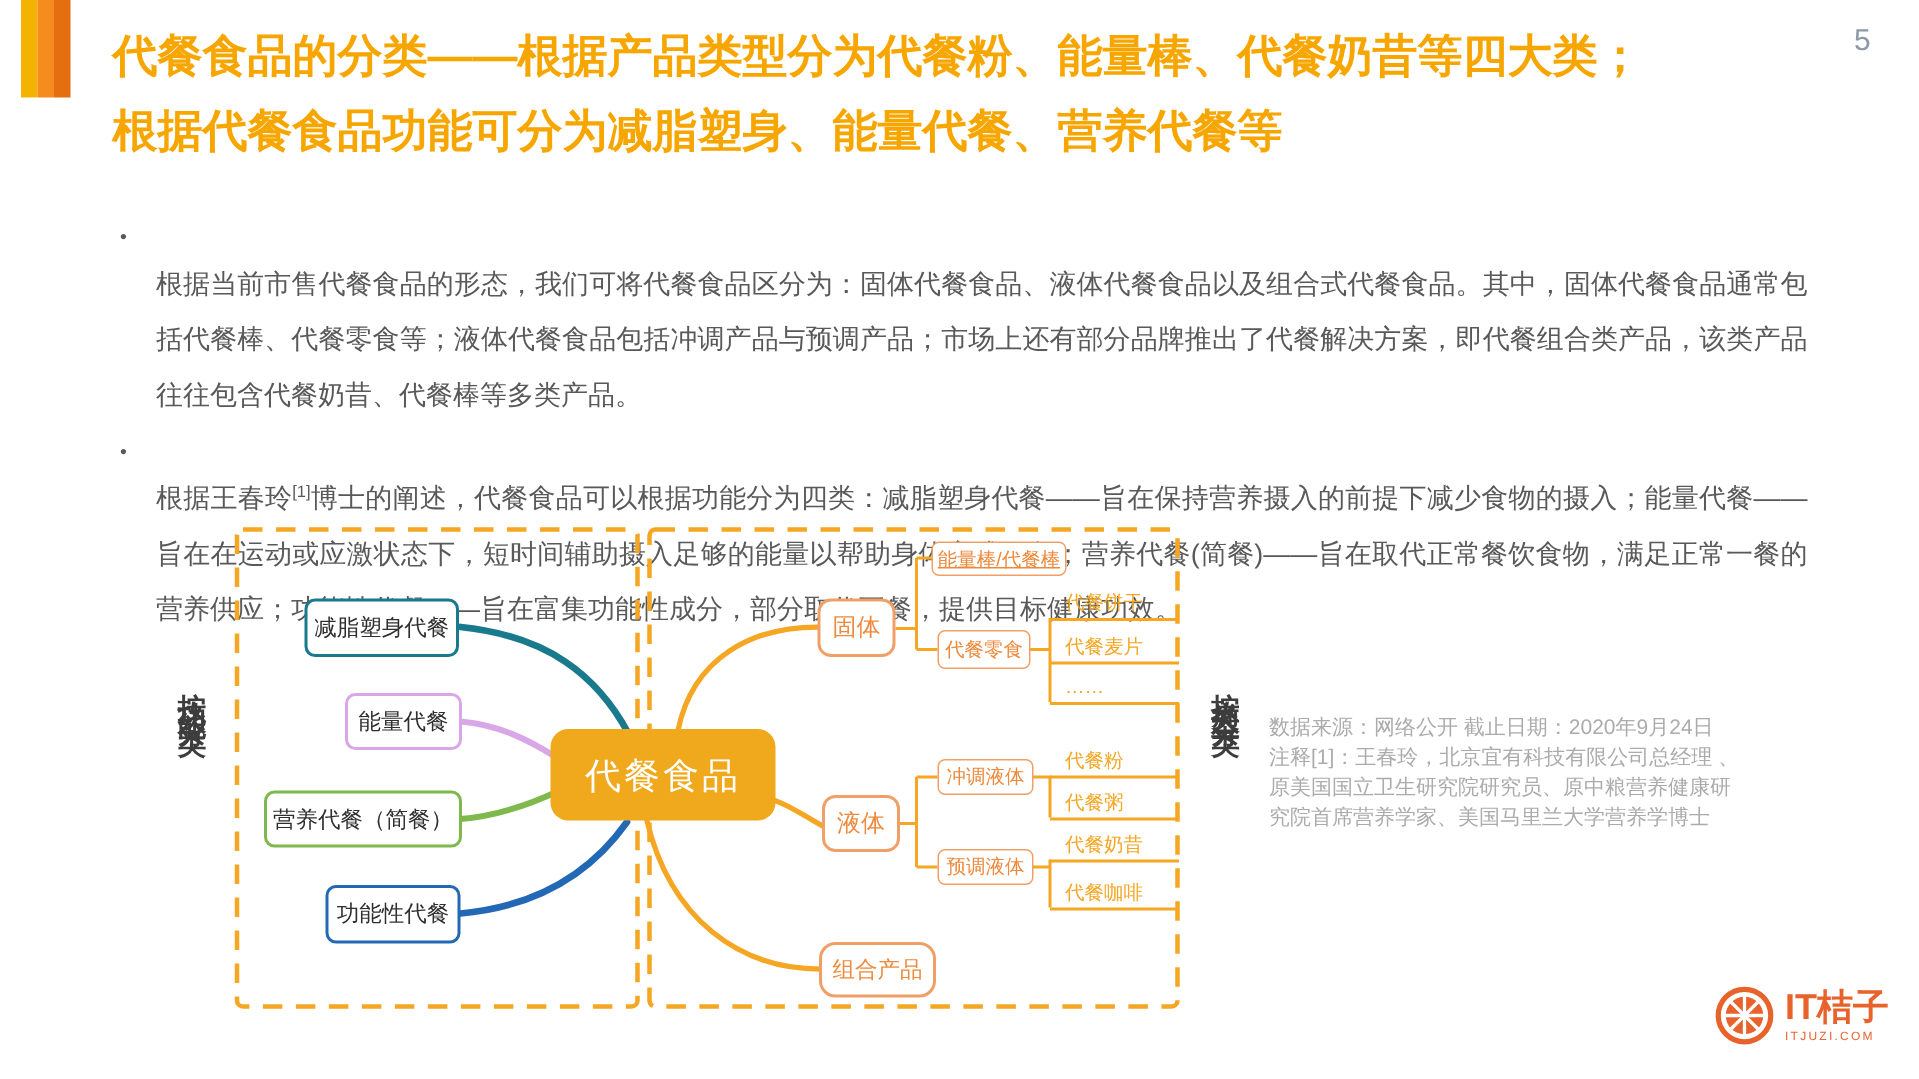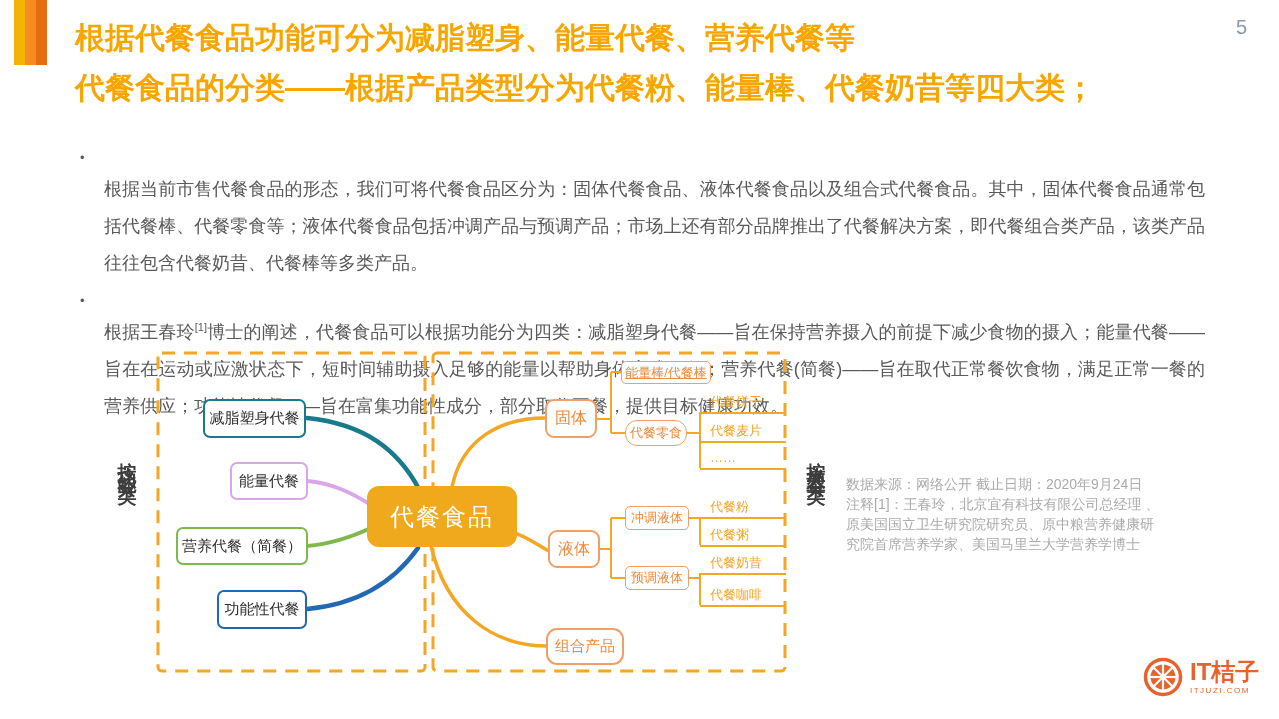--- a/index.html
+++ b/index.html
@@ -48,22 +48,22 @@
 </head>
 <body>
 
 <div class="accent-bar">
   <div class="s1"></div>
   <div class="s2"></div>
   <div class="s3"></div>
 </div>
 
 <div class="page-title" style="color: rgb(247, 166, 0);">
+  <div>代餐食品的分类——根据产品类型分为代餐粉、能量棒、代餐奶昔等四大类；</div>
   <div>根据代餐食品功能可分为减脂塑身、能量代餐、营养代餐等</div>
-  <div>代餐食品的分类——根据产品类型分为代餐粉、能量棒、代餐奶昔等四大类；</div>
 </div>
 
 <div class="page-number">5</div>
 
 <div class="bullets">
   <div class="bullet-item">
     <span class="bullet-marker">•</span>
     <span class="bullet-text">根据当前市售代餐食品的形态，我们可将代餐食品区分为：固体代餐食品、液体代餐食品以及组合式代餐食品。其中，固体代餐食品通常包括代餐棒、代餐零食等；液体代餐食品包括冲调产品与预调产品；市场上还有部分品牌推出了代餐解决方案，即代餐组合类产品，该类产品往往包含代餐奶昔、代餐棒等多类产品。</span>
   </div>
   <div class="bullet-item">
@@ -97,21 +97,21 @@
 
 <div class="center-node" style="background-color: rgb(240, 168, 28);">代餐食品</div>
 
 <div class="mm-box fn-box" style="left: 203px; top: 399px; width: 103px; height: 39px; border-color: rgb(25, 121, 141);">减脂塑身代餐</div>
 <div class="mm-box fn-box" style="left: 230px; top: 462px; width: 78px; height: 38px; border-color: rgb(217, 167, 232);">能量代餐</div>
 <div class="mm-box fn-box" style="left: 176px; top: 527px; width: 132px; height: 38px; border-color: rgb(127, 185, 78);">营养代餐（简餐）</div>
 <div class="mm-box fn-box" style="left: 217px; top: 590px; width: 90px; height: 39px; border-color: rgb(34, 104, 181);">功能性代餐</div>
 
 <div class="mm-box tp-box" style="left:545px;top:399px;width:52px;height:39px;">固体</div>
 <div class="mm-box sub-box" style="left:621px;top:361px;width:90px;height:23px;text-decoration:underline;">能量棒/代餐棒</div>
-<div class="mm-box sub-box" style="left:625px;top:420px;width:62px;height:26px;border-radius:12px;">代餐零食</div>
+<div class="mm-box sub-box" style="left:625px;top:420px;width:62px;height:26px;">代餐零食</div>
 
 <div class="mm-box tp-box" style="left:548px;top:530px;width:52px;height:38px;">液体</div>
 <div class="mm-box sub-box" style="left:625px;top:506px;width:64px;height:24px;">冲调液体</div>
 <div class="mm-box sub-box" style="left:625px;top:566px;width:64px;height:24px;">预调液体</div>
 
 <div class="mm-box tp-box" style="left:546px;top:628px;width:78px;height:37px;font-size:15px;border-radius:11px;">组合产品</div>
 
 <div class="leaf" style="top:392px;">代餐饼干</div>
 <div class="leaf" style="top:421px;">代餐麦片</div>
 <div class="leaf" style="top:448px;">……</div>

